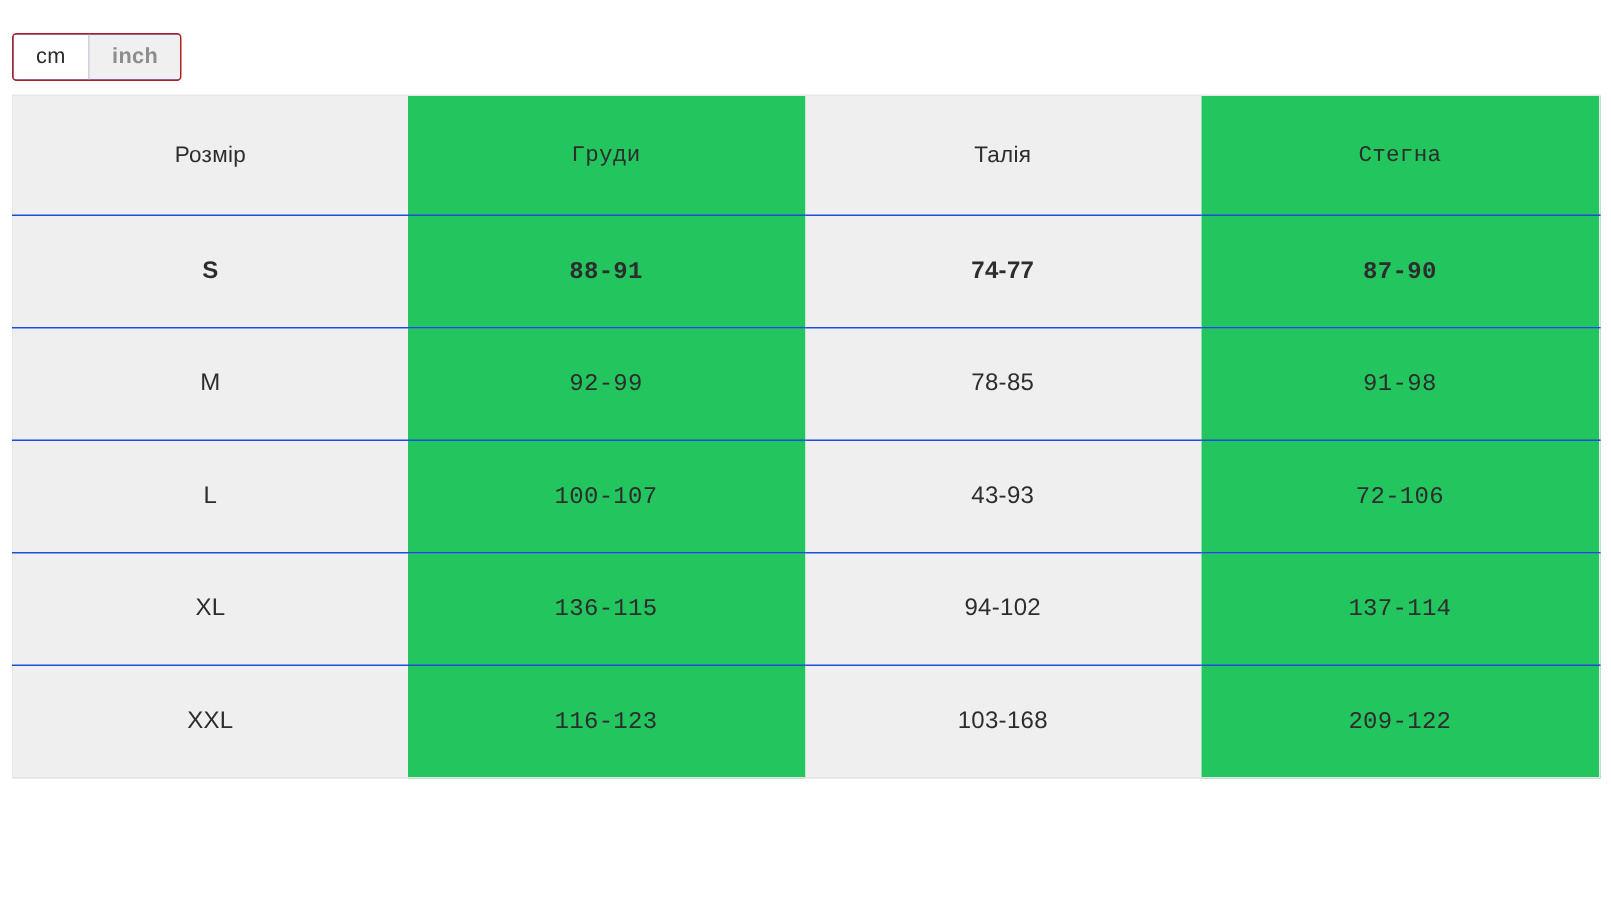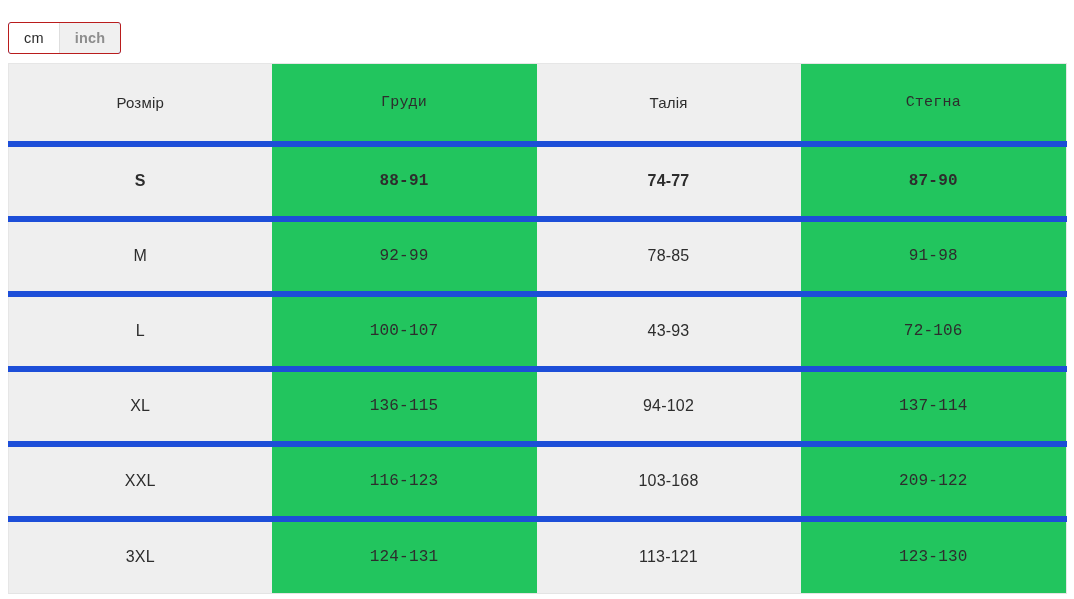--- a/index.html
+++ b/index.html
@@ -74,21 +74,21 @@
   }
   table.size-table col.c0 { width: 263px; }
   table.size-table col.c1 { width: 265px; }
   table.size-table col.c2 { width: 264px; }
   table.size-table col.c3 { width: 266px; }
 
   table.size-table th,
   table.size-table td {
     text-align: center;
     vertical-align: middle;
-    border-bottom: 6px solid #1d4ed8;
+    border-bottom: 1px solid #1d4ed8;
     color: #2d2d2d;
     font-weight: normal;
     font-family: "Liberation Sans", sans-serif;
   }
 
   table.size-table thead th {
     height: 80px;
     font-size: 15px;
     letter-spacing: .2px;
   }
@@ -166,23 +166,17 @@
             <td class="plain">136-115</td>
             <td class="shaded">94-102</td>
             <td class="plain">137-114</td>
           </tr>
           <tr>
             <td class="shaded">XXL</td>
             <td class="plain">116-123</td>
             <td class="shaded">103-168</td>
             <td class="plain">209-122</td>
           </tr>
-          <tr>
-            <td class="shaded">3XL</td>
-            <td class="plain">124-131</td>
-            <td class="shaded">113-121</td>
-            <td class="plain">123-130</td>
-          </tr>
         </tbody>
     </table>
   </div>
 
 </div>
 
 </body></html>

